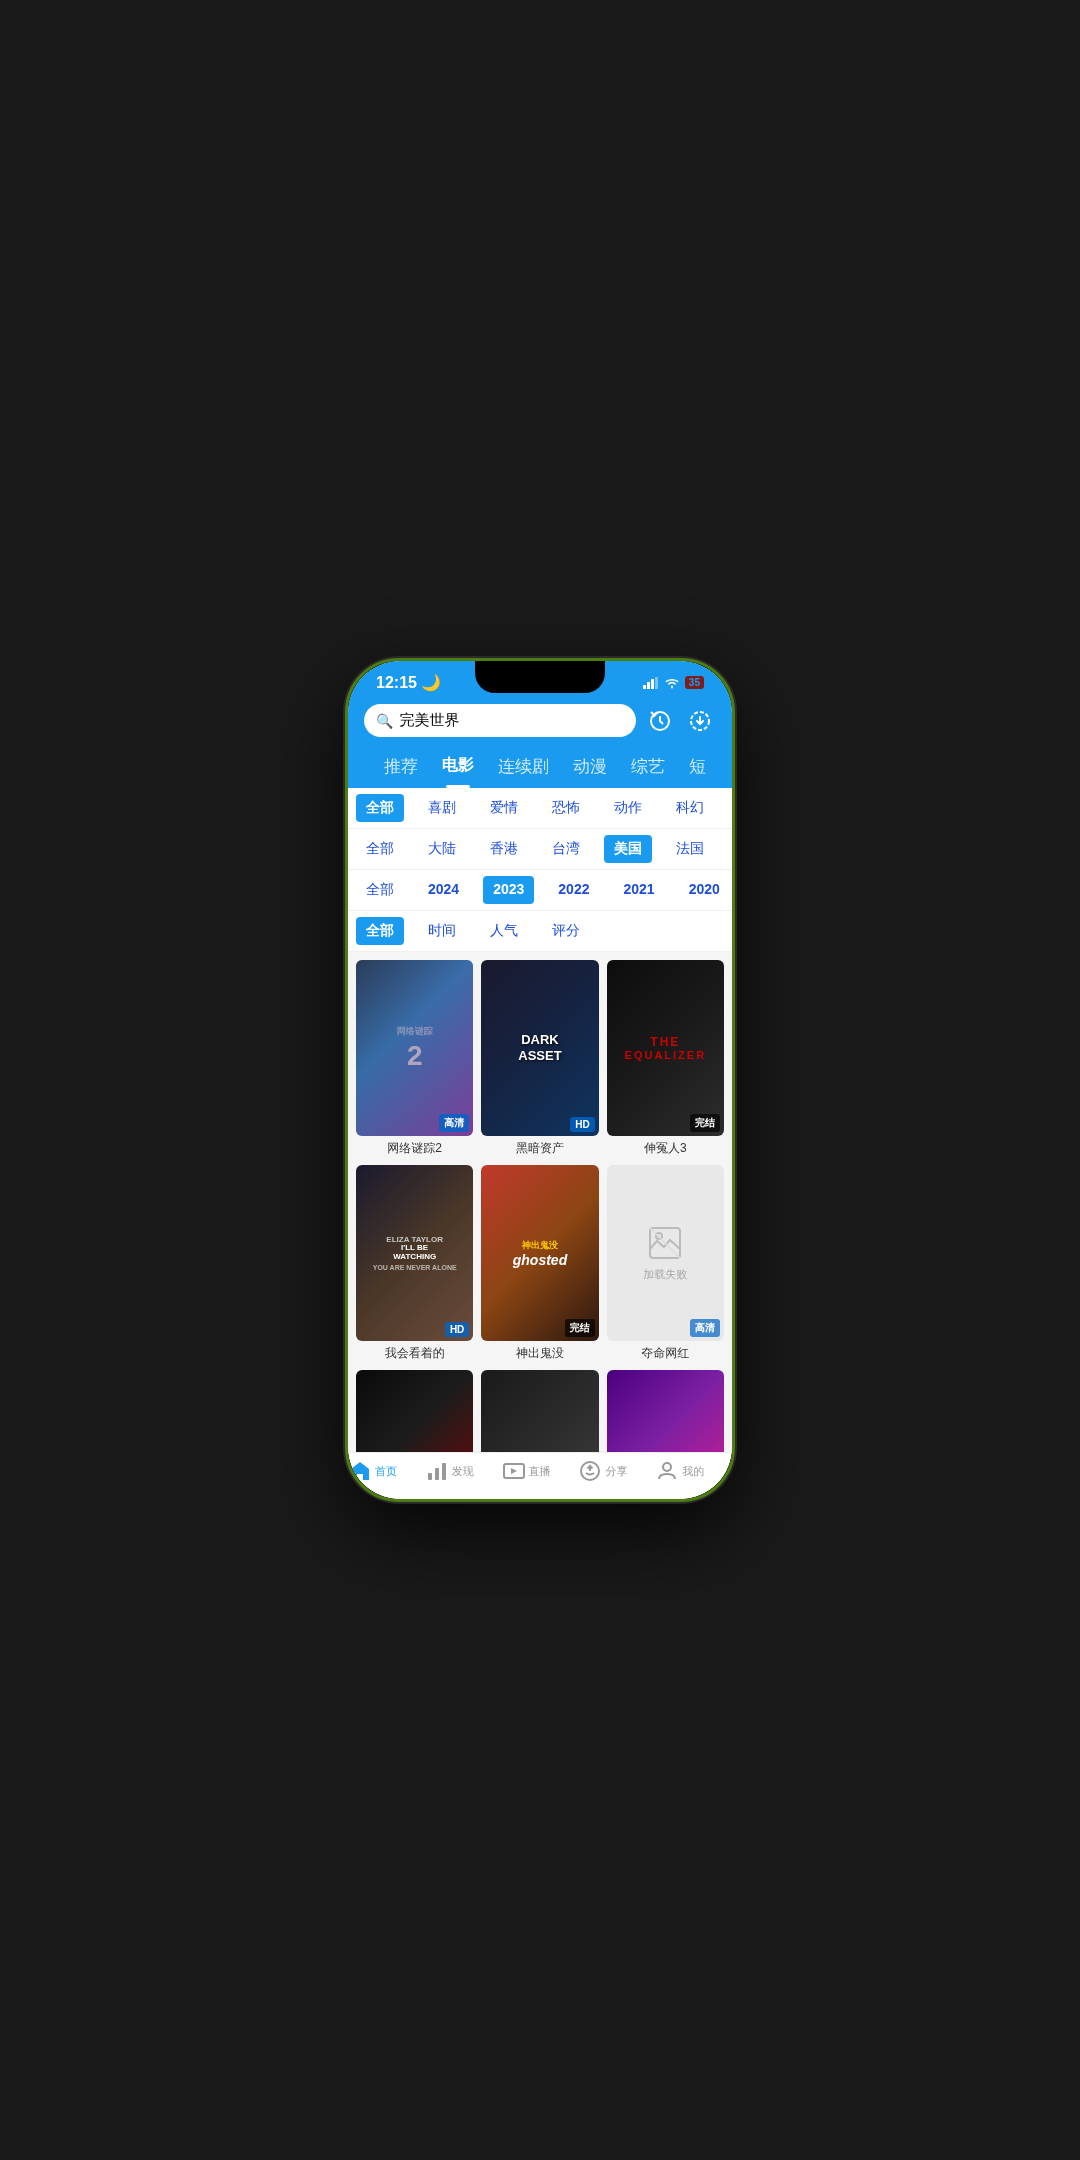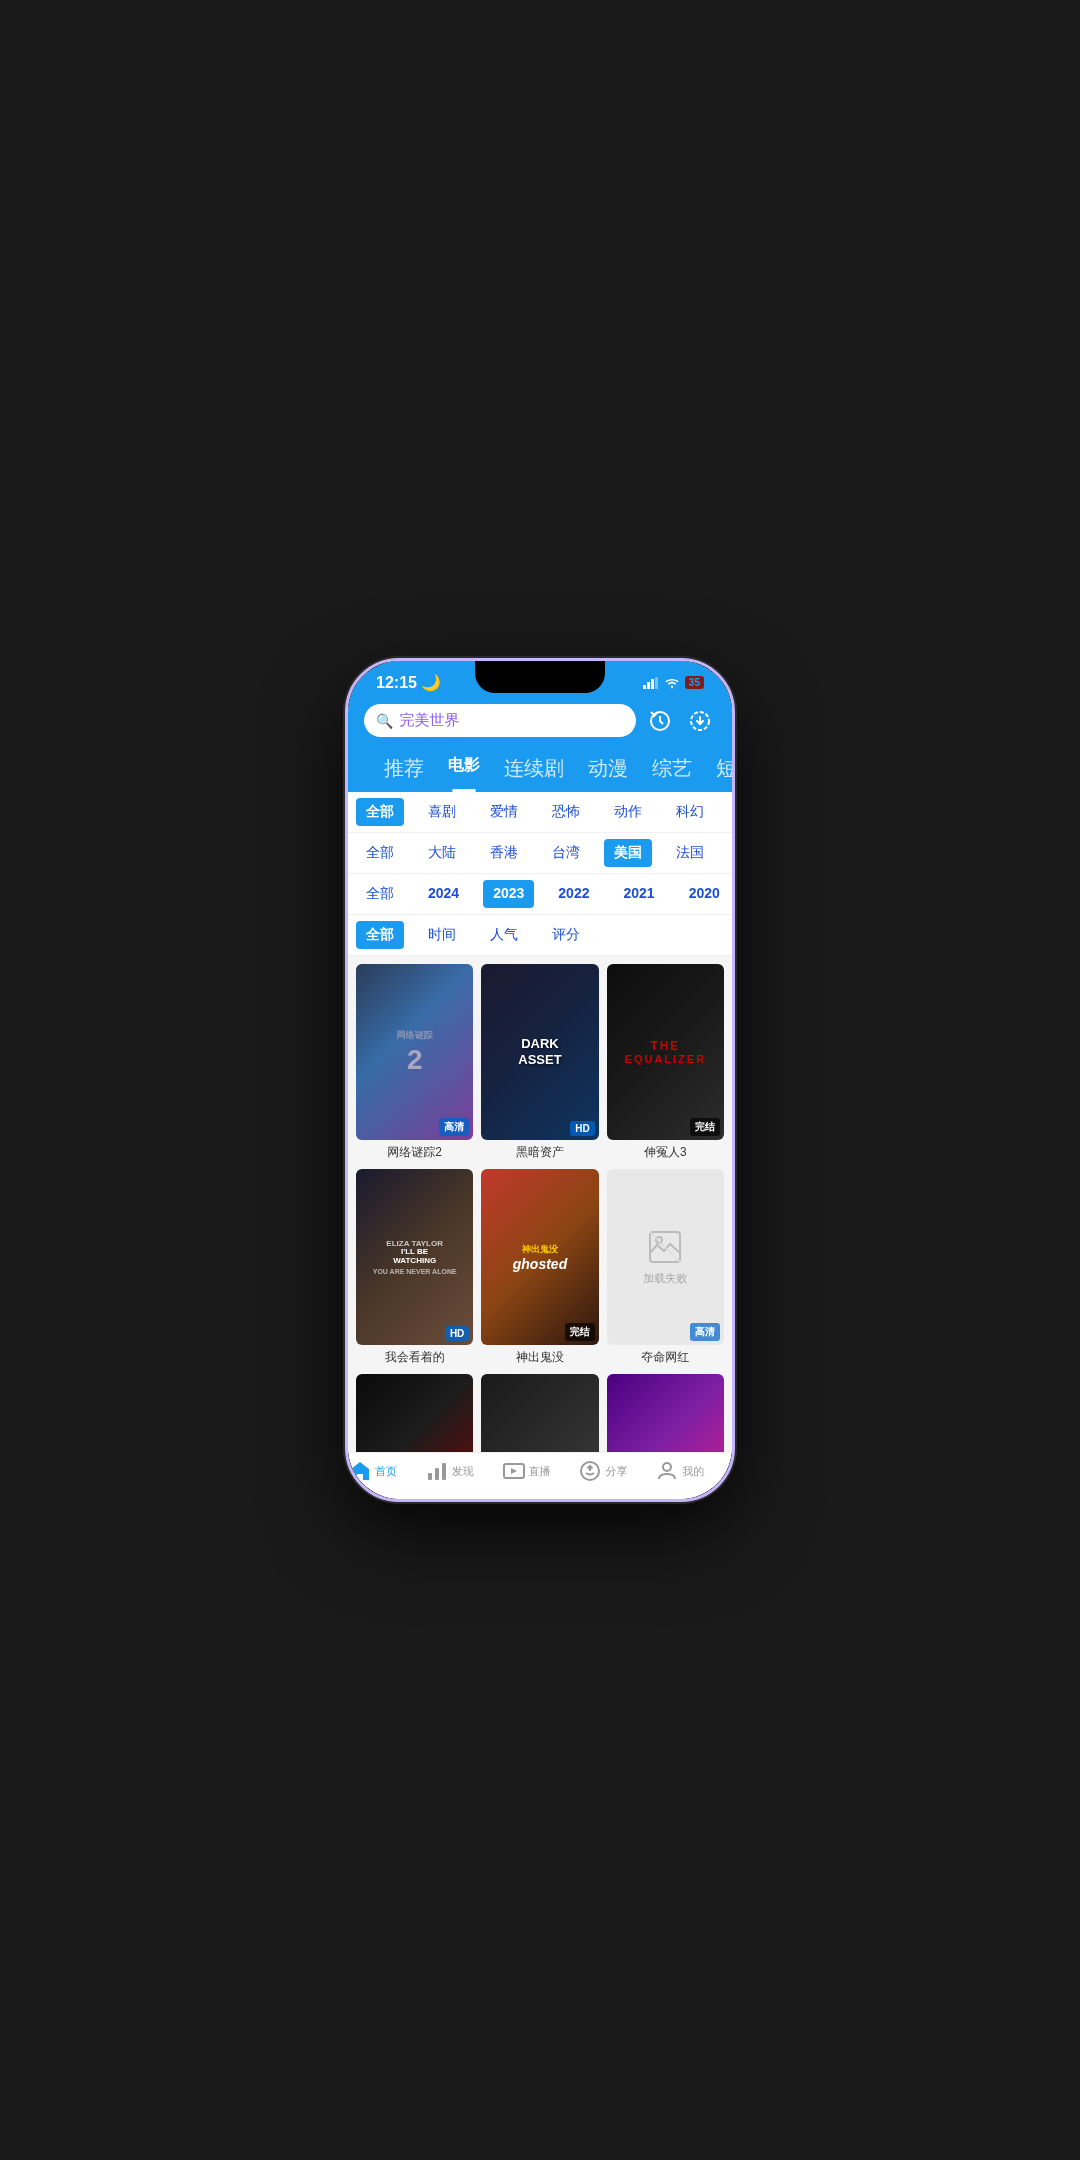--- a/index.html
+++ b/index.html
@@ -10,21 +10,21 @@
       justify-content: center;
       align-items: center;
       min-height: 100vh;
       font-family: -apple-system, BlinkMacSystemFont, 'PingFang SC', 'Helvetica Neue', sans-serif;
     }
     .phone-frame {
       width: 390px;
       height: 844px;
       background: #000;
       border-radius: 54px;
-      border: 3px solid #c4b5fd;
+      border: 3px solid #4d7c0f;
       position: relative;
       overflow: hidden;
       box-shadow: 0 0 0 2px #2a2a2a, 0 30px 80px rgba(0,0,0,0.8);
       text-decoration: underline;
     }
     .phone-screen {
       position: absolute;
       top: 0; left: 0; right: 0; bottom: 0;
       background: #f0f0f0;
       border-radius: 52px;
@@ -84,42 +84,42 @@
       display: flex;
       align-items: center;
       padding: 7px 12px;
       gap: 6px;
     }
     .search-icon-svg {
       color: #aaa;
       font-size: 14px;
     }
     .search-text {
-      color: #8b5cf6;
+      color: #000000;
       font-size: 15px;
     }
     .header-icon-btn {
       width: 32px;
       height: 32px;
       display: flex;
       align-items: center;
       justify-content: center;
       color: white;
       font-size: 20px;
     }
     
     .nav-tabs {
       display: flex;
       background: #1a9bef;
       padding: 0 8px;
     }
     .nav-tab {
       padding: 8px 12px 10px;
       color: rgba(255,255,255,0.8);
-      font-size: 20px;
+      font-size: 17px;
       position: relative;
       flex-shrink: 0;
     }
     .nav-tab.active {
       color: white;
       font-weight: 700;
       font-size: 16px;
     }
     .nav-tab.active::after {
       content: '';

